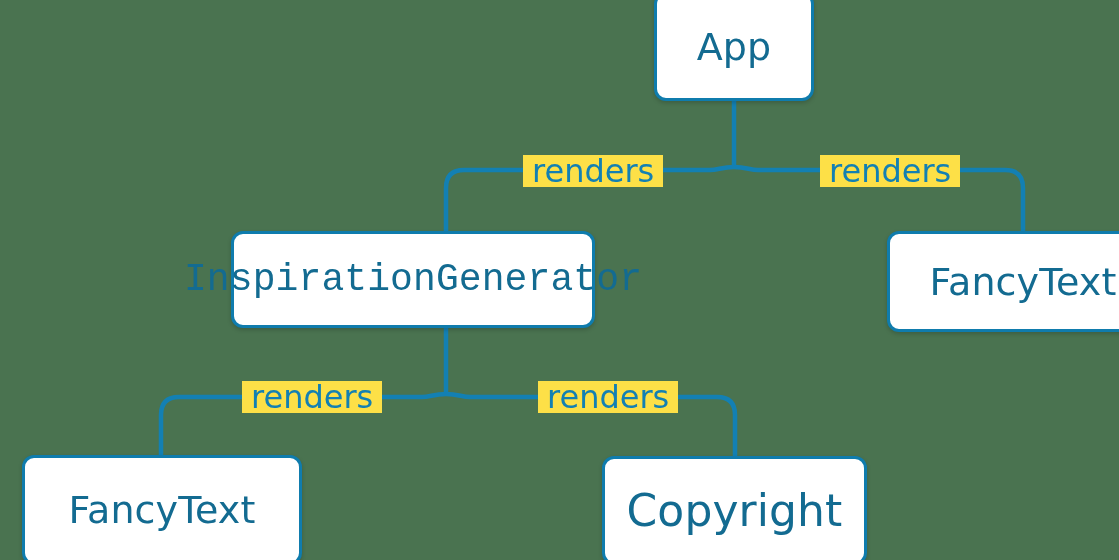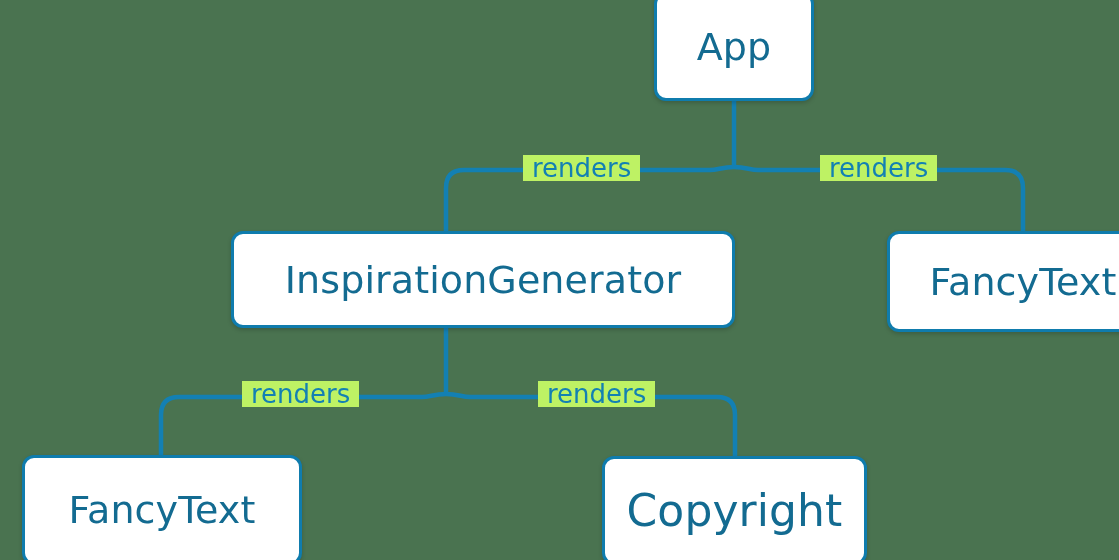--- a/index.html
+++ b/index.html
@@ -46,41 +46,41 @@
     color: #136b91;
     font-size: 37px;
     line-height: 1;
     letter-spacing: 0.1px;
     white-space: nowrap;
   }
   
   #node-app        { left: 620px; top: -8px;  width: 160px; height: 109px; }
   #node-app .node-label { font-size: 38px; }
 
-  #node-inspiration{ left: 197px; top: 231px; width: 504px; height: 97px; }
+  #node-inspiration{ left: 197px; top: 231px; width: 364px; height: 97px; font-family: Liberation Mono, monospace; }
   #node-inspiration .node-label { font-size: 38px; }
 
   #node-fancytext-right { left: 853px; top: 231px; width: 272px; height: 101px; }
   #node-fancytext-right .node-label { font-size: 38px; }
 
   #node-fancytext-left  { left: -12px; top: 455px; width: 280px; height: 110px; }
   #node-fancytext-left .node-label { font-size: 38px; }
 
   #node-copyright  { left: 568px; top: 456px; width: 265px; height: 109px; }
   #node-copyright .node-label { font-size: 44px; }
 
   
   .edge-label {
     position: absolute;
     z-index: 3;
     color: #1380b3;
-    font-size: 26px;
+    font-size: 32px;
     line-height: 1;
     white-space: nowrap;
-    background: #bef264;
+    background: #fde047;
     padding: 0 9px;
   }
   #edge-label-app-inspiration   { left: 489px; top: 155px; }
   #edge-label-app-fancytext     { left: 786px; top: 155px; }
   #edge-label-ig-fancytext      { left: 208px; top: 381px; }
   #edge-label-ig-copyright      { left: 504px; top: 381px; }
 </style>
 </head>
 <body>
 

